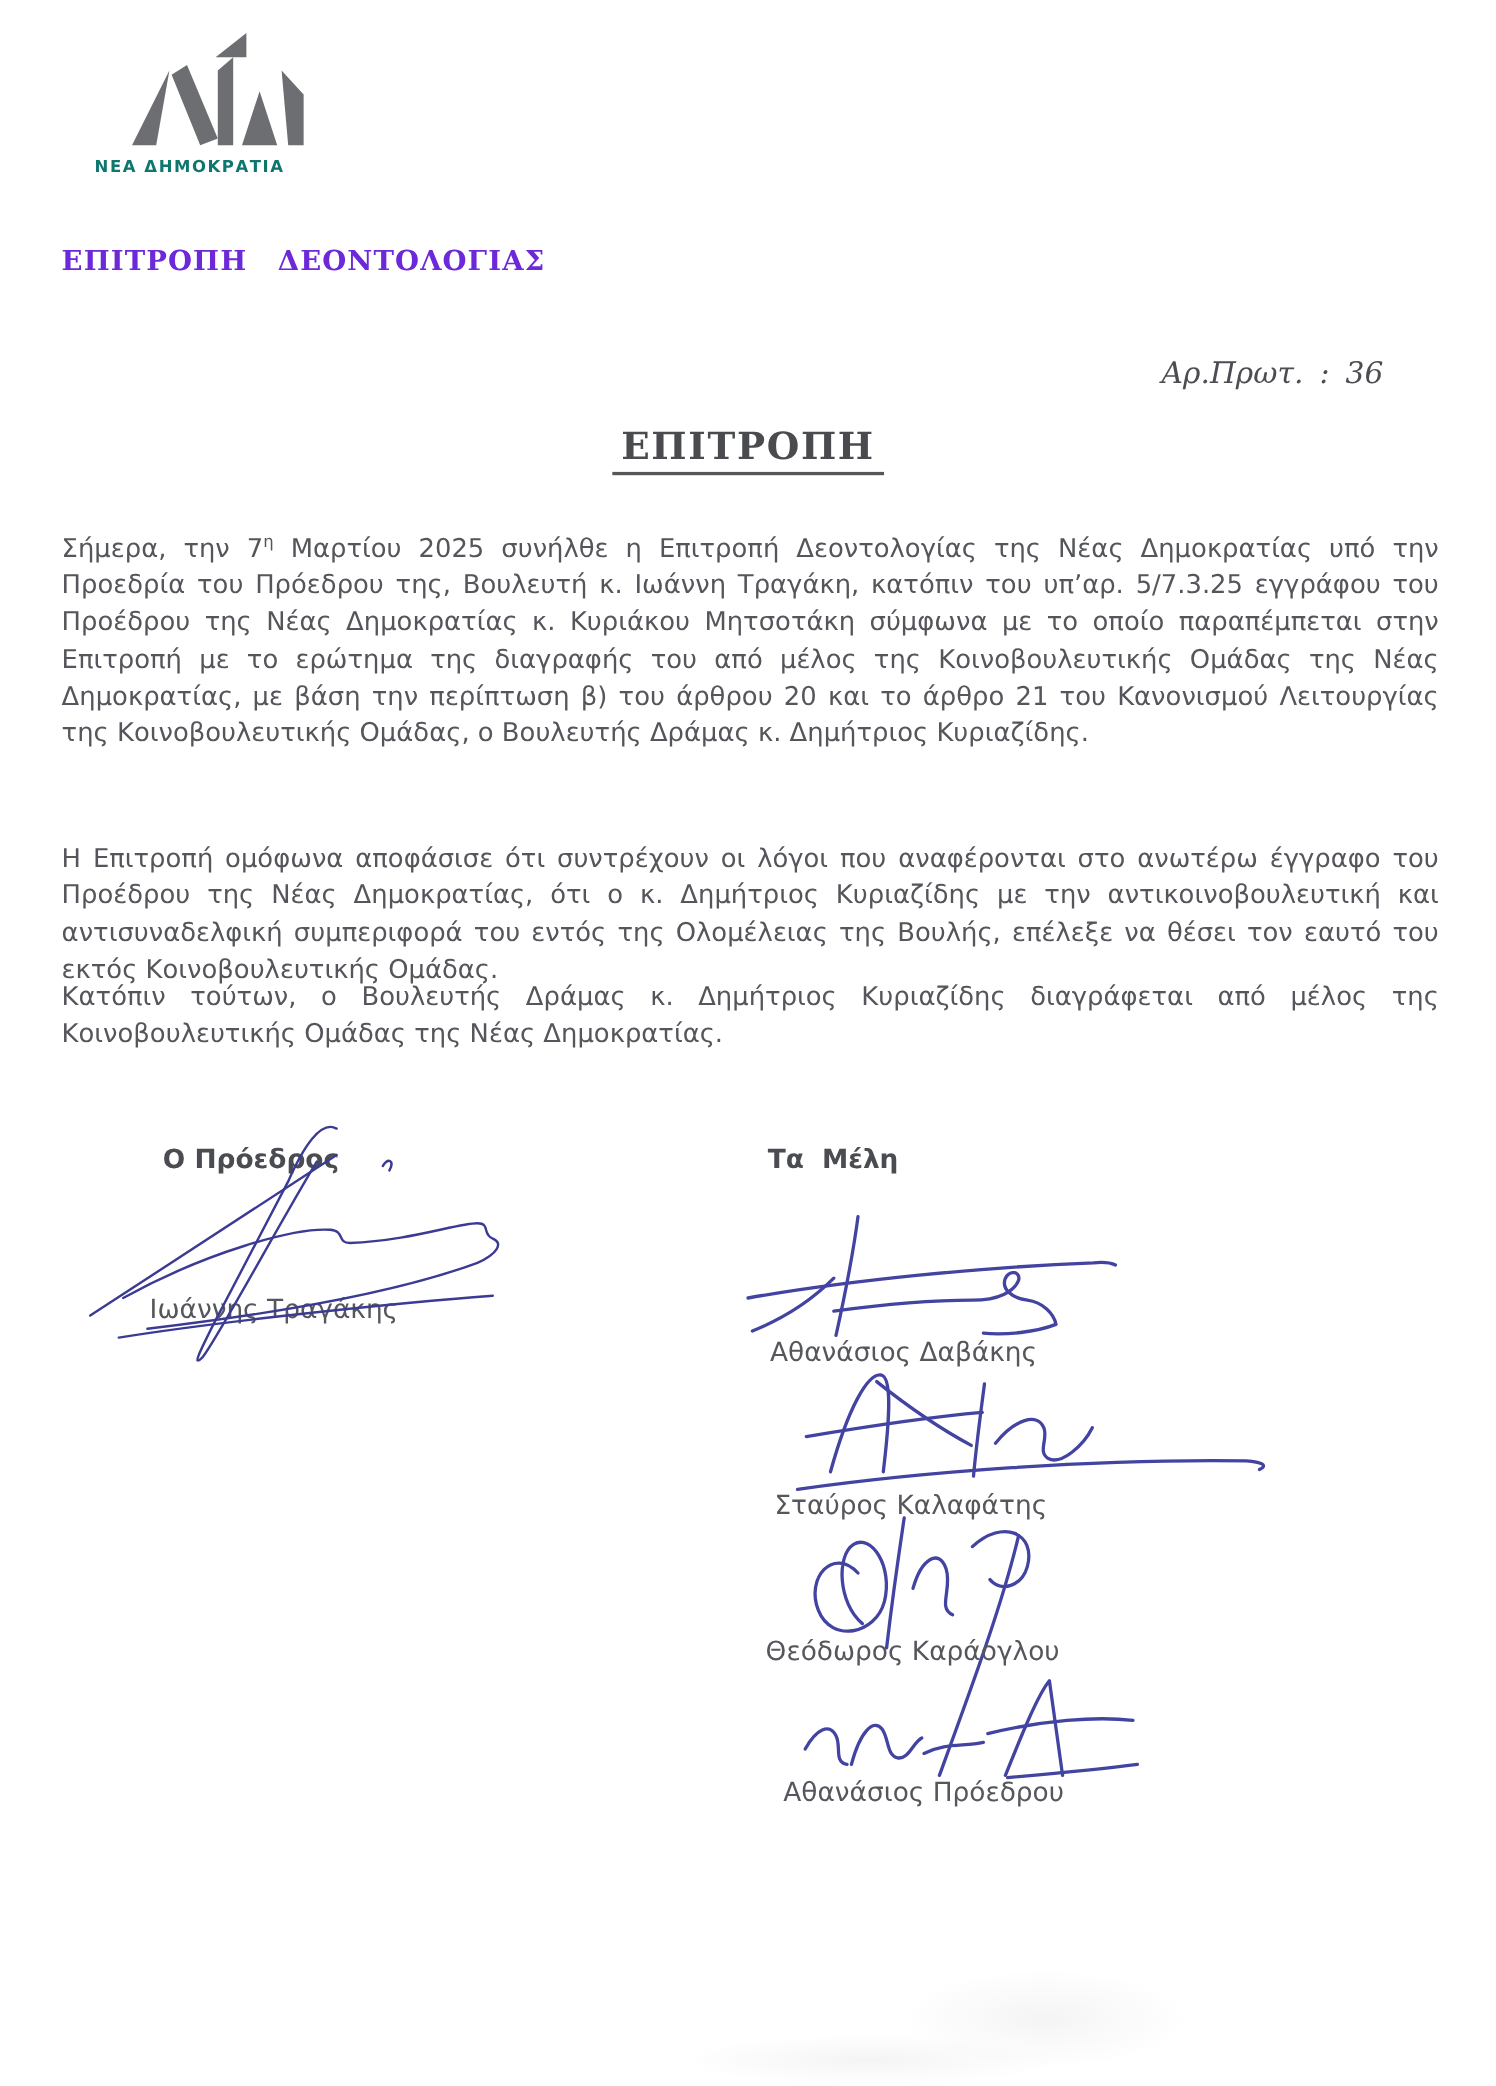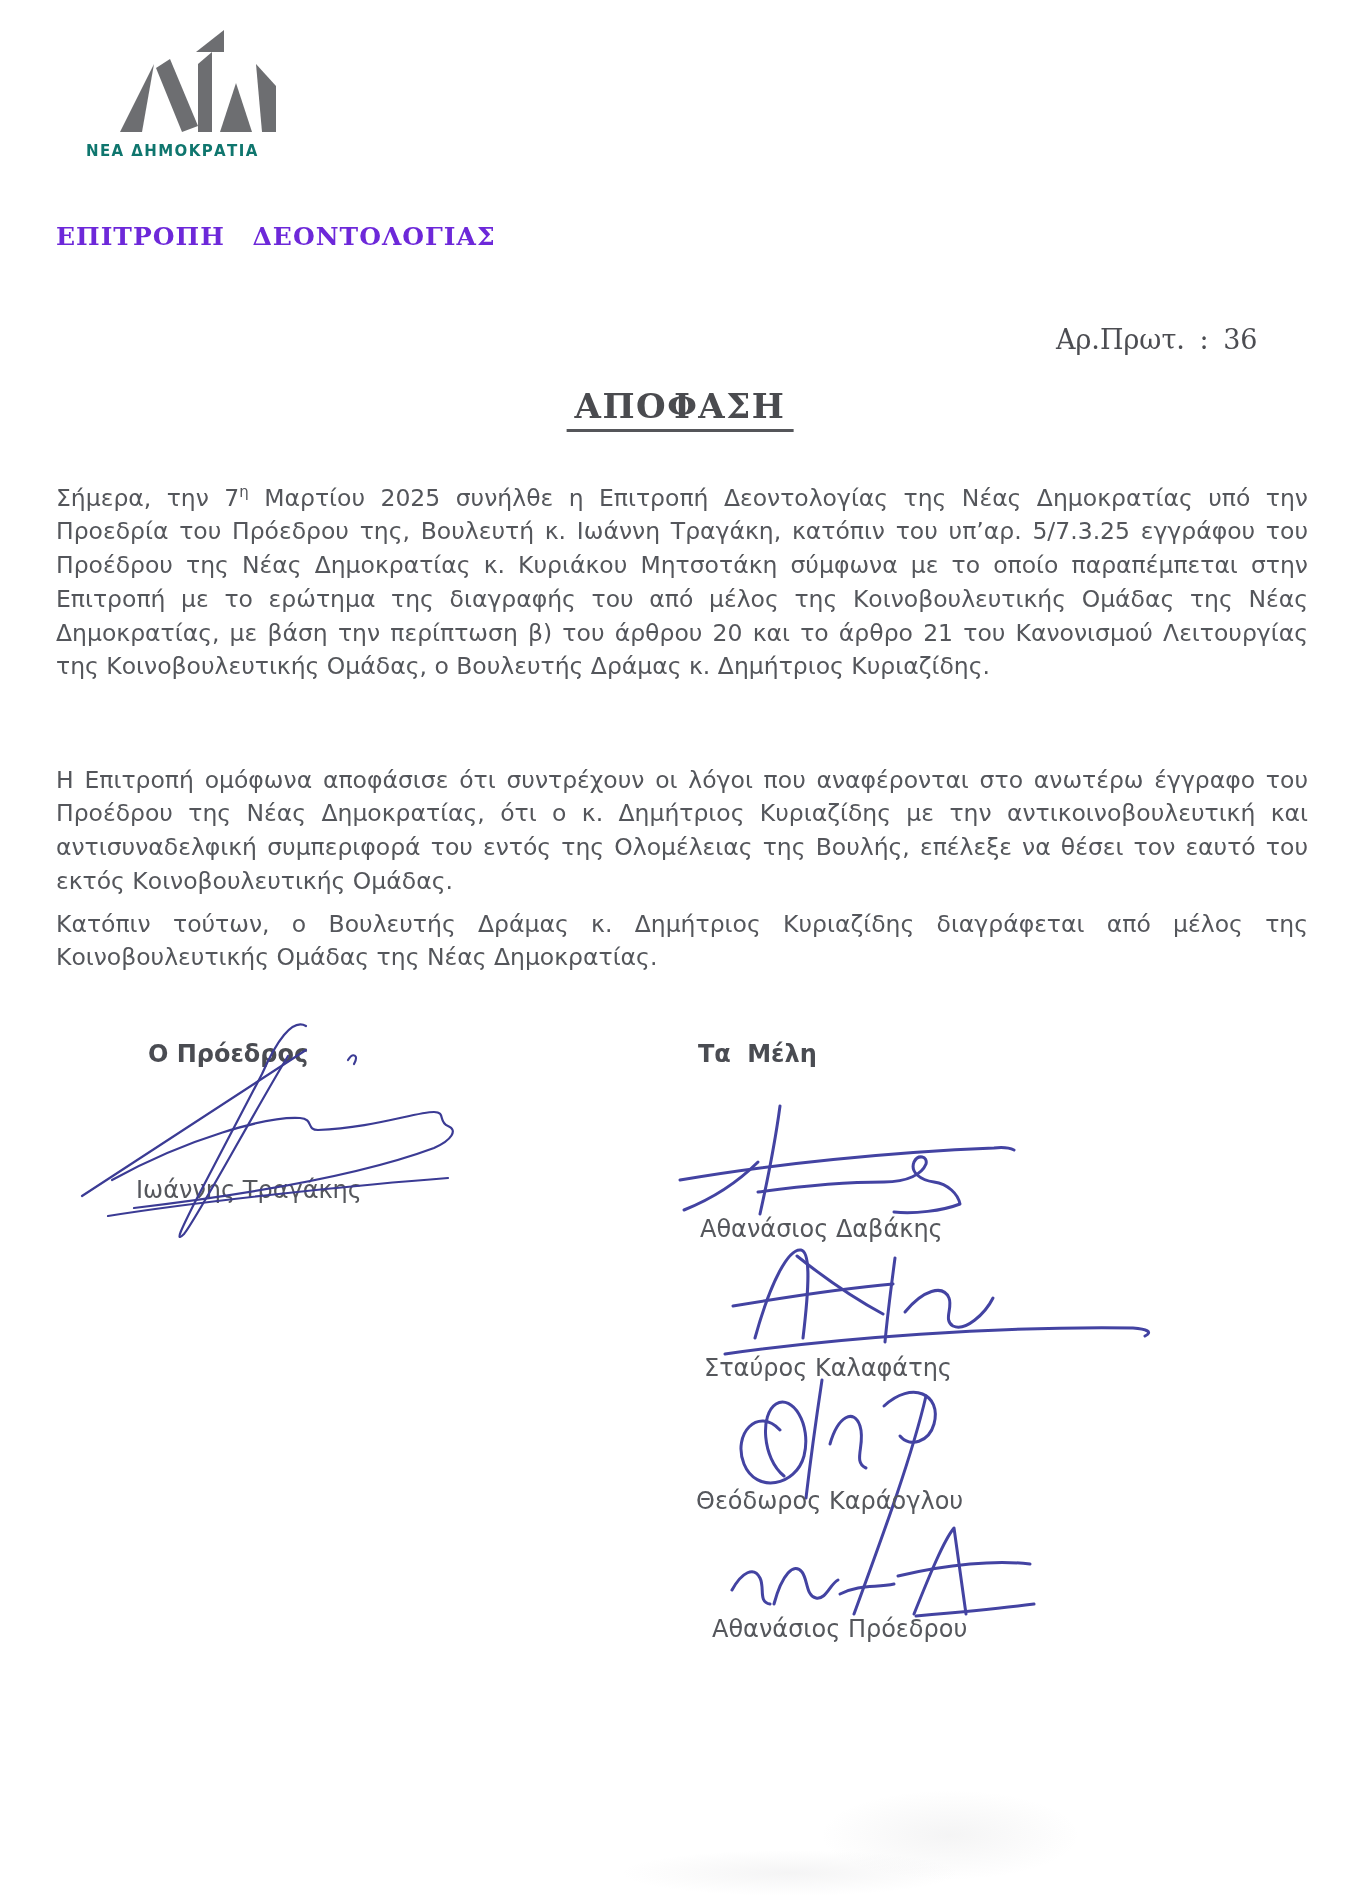--- a/index.html
+++ b/index.html
@@ -17,37 +17,37 @@
     color:#0f766e;font-family:"DejaVu Sans",sans-serif;white-space:nowrap;
   }
   
   .committee{
     left:56px;top:222px;font-family:"DejaVu Serif","Liberation Serif",serif;
     font-weight:bold;font-size:25px;letter-spacing:1px;word-spacing:18px;color:#6d28d9;
     white-space:nowrap;
   }
   .protocol{
     left:1056px;top:324px;font-family:"DejaVu Serif","Liberation Serif",serif;
-    font-size:27px;color:#4c4d52;word-spacing:6px;white-space:nowrap;
+    font-size:27px;color:#4c4d52;word-spacing:6px;white-space:nowrap;font-style:italic;
   }
   .doc-title{
     left:50%;top:386px;transform:translateX(-50%);
     font-family:"DejaVu Serif","Liberation Serif",serif;
     font-weight:bold;font-size:34px;letter-spacing:1.5px;color:#4a4b4f;
     border-bottom:3px solid #55565a;padding:0 8px 3px 8px;white-space:nowrap;
   }
   
   .para{
     left:56px;width:1252px;font-size:23.5px;line-height:33.8px;
     color:#54565b;text-align:justify;font-family:"DejaVu Sans","Liberation Sans",sans-serif;
   }
   .para sup{font-size:15px;line-height:0;}
   .p1{top:458px;}
   .p2{top:740px;}
-  .p3{top:884px;}
+  .p3{top:866px;}
   
   .sig-heading{
     font-weight:bold;font-size:24px;color:#4a4c52;white-space:nowrap;
   }
   .president-heading{left:148px;top:1040px;}
   .members-heading{left:698px;top:1040px;word-spacing:8px;}
   .sig-name{font-size:24px;color:#55575c;white-space:nowrap;}
   .president-name{left:136px;top:1176px;}
   .member-name-0{left:700px;top:1215px;}
   .member-name-1{left:704px;top:1354px;}
@@ -77,21 +77,21 @@
       <polygon points="156,36 176,58 176,104 162,104"></polygon>
     </g>
   </svg>
   <div class="logo-text">ΝΕΑ ΔΗΜΟΚΡΑΤΙΑ</div>
 </div>
 
 <div class="abs committee">ΕΠΙΤΡΟΠΗ ΔΕΟΝΤΟΛΟΓΙΑΣ</div>
 
 <div class="abs protocol">Αρ.Πρωτ. : 36</div>
 
-<div class="abs doc-title">ΑΠΟΦΑΣΗ</div>
+<div class="abs doc-title">ΕΠΙΤΡΟΠΗ</div>
 
 <p class="abs para p1"><span>Σήμερα, την 7</span><sup>η</sup><span> Μαρτίου 2025 συνήλθε η Επιτροπή Δεοντολογίας της Νέας Δημοκρατίας υπό την Προεδρία του Πρόεδρου της, Βουλευτή κ. Ιωάννη Τραγάκη, κατόπιν του υπ’αρ. 5/7.3.25 εγγράφου του Προέδρου της Νέας Δημοκρατίας κ. Κυριάκου Μητσοτάκη σύμφωνα με το οποίο παραπέμπεται στην Επιτροπή με το ερώτημα της διαγραφής του από μέλος της Κοινοβουλευτικής Ομάδας της Νέας Δημοκρατίας, με βάση την περίπτωση β) του άρθρου 20 και το άρθρο 21 του Κανονισμού Λειτουργίας της Κοινοβουλευτικής Ομάδας, ο Βουλευτής Δράμας κ. Δημήτριος Κυριαζίδης.</span></p>
 
 <p class="abs para p2">Η Επιτροπή ομόφωνα αποφάσισε ότι συντρέχουν οι λόγοι που αναφέρονται στο ανωτέρω έγγραφο του Προέδρου της Νέας Δημοκρατίας, ότι ο κ. Δημήτριος Κυριαζίδης με την αντικοινοβουλευτική και αντισυναδελφική συμπεριφορά του εντός της Ολομέλειας της Βουλής, επέλεξε να θέσει τον εαυτό του εκτός Κοινοβουλευτικής Ομάδας.</p>
 
 <p class="abs para p3">Κατόπιν τούτων, ο Βουλευτής Δράμας κ. Δημήτριος Κυριαζίδης διαγράφεται από μέλος της Κοινοβουλευτικής Ομάδας της Νέας Δημοκρατίας.</p>
 
 <div class="abs sig-heading president-heading">Ο Πρόεδρος</div>
 <div class="abs sig-heading members-heading">Τα Μέλη</div>
 

